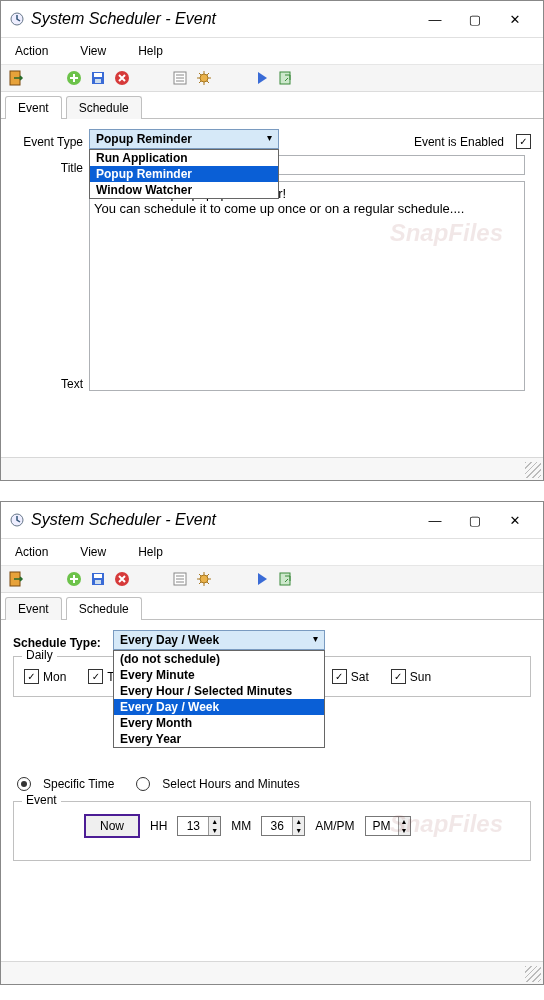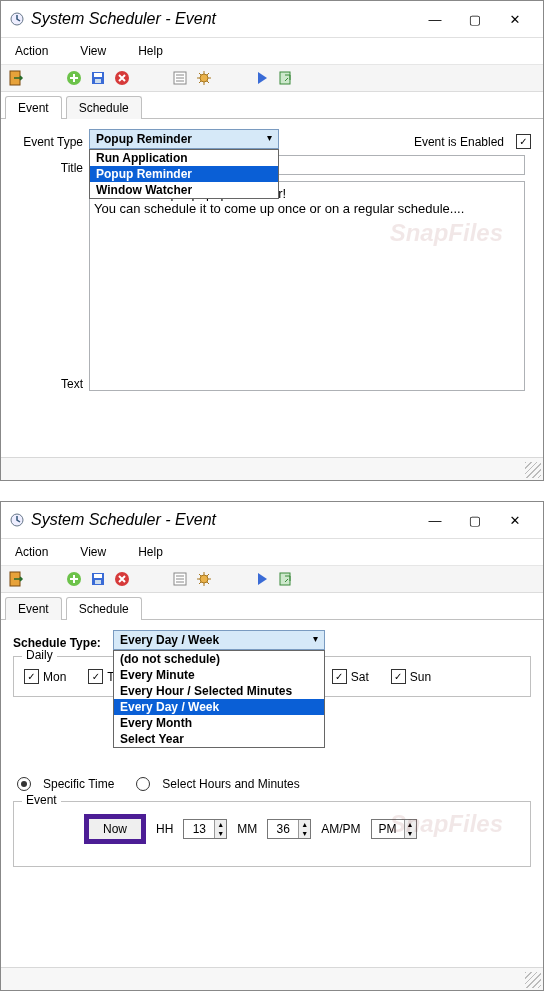--- a/index.html
+++ b/index.html
@@ -181,21 +181,21 @@
 }
 .radio .dot { width: 6px; height: 6px; border-radius: 50%; background: #333; }
 .time-group {
   border: 1px solid #c0c0c0;
   padding: 12px 10px 22px 10px;
   position: relative;
 }
 .time-group .legend { position: absolute; top: -9px; left: 8px; background: #fff; padding: 0 4px; }
 .time-row { display: flex; align-items: center; gap: 10px; padding-left: 60px; }
 .btn {
-  border: 5px solid #4c1d95;
+  border: 2px solid #4c1d95;
   background: #efefef;
   padding: 3px 14px;
   cursor: default;
 }
 .spin {
   display: inline-flex;
   align-items: stretch;
   border: 1px solid #777;
 }
 .spin input {
@@ -430,21 +430,21 @@
     <div class="row">
       <span class="label-wide" style="font-weight:bold">Schedule Type:</span>
       <div class="combo" style="width:212px">
         <div class="combo-box">Every Day / Week</div>
         <div class="combo-list">
           <div class="combo-item">(do not schedule)</div>
           <div class="combo-item">Every Minute</div>
           <div class="combo-item">Every Hour / Selected Minutes</div>
           <div class="combo-item highlight">Every Day / Week</div>
           <div class="combo-item">Every Month</div>
-          <div class="combo-item">Select Year</div>
+          <div class="combo-item">Every Year</div>
         </div>
       </div>
     </div>
 
     <div class="fieldset">
       <span class="legend">Daily</span>
       <div class="day-row">
         <span class="checkbox-inline">
             <span class="chk">✓</span>
             <span>Mon</span>

